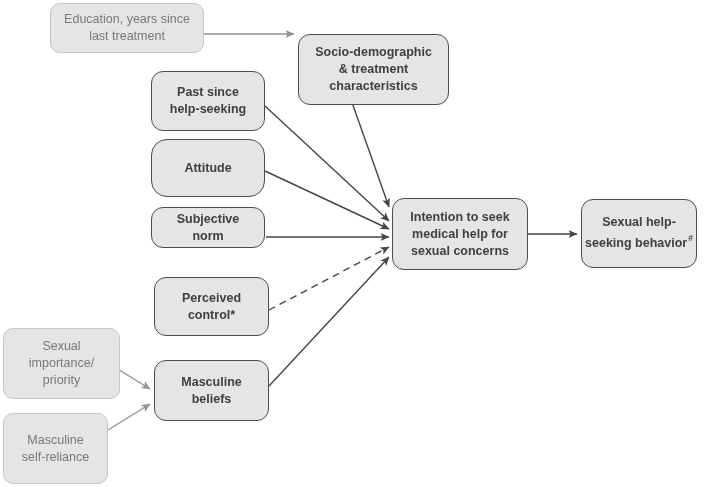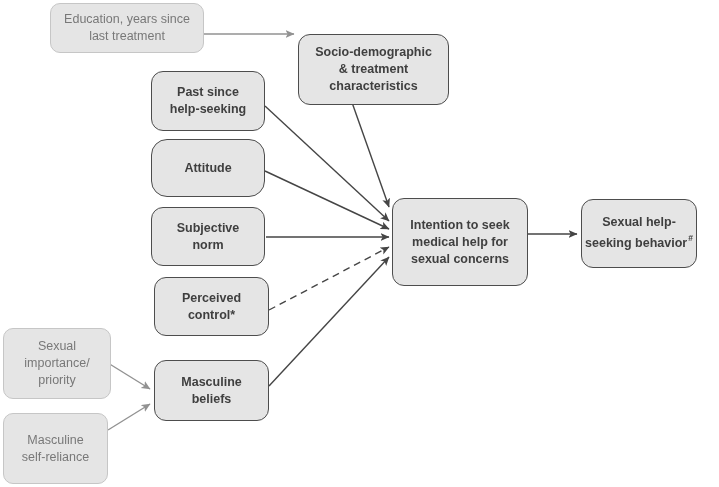--- a/index.html
+++ b/index.html
@@ -21,26 +21,26 @@
   .node.light{
     border:1.4px solid #c6c6c6;border-radius:10px;
     color:#787878;font-weight:normal;font-size:12.5px;line-height:17px;
   }
   sup.footnote{font-size:8.5px;position:relative;top:-1px;margin-left:1px;}
 
   #n-education {left:50px;  top:3px;   width:154px; height:50px;}
   #n-socio     {left:298px; top:4px;   width:151px; height:71px;margin-top:30px;}
   #n-past      {left:151px; top:71px;  width:114px; height:60px;}
   #n-attitude  {left:151px; top:139px; width:114px; height:58px;border-radius:16px;}
-  #n-subjective{left:151px; top:207px; width:114px; height:59px;}
+  #n-subjective{left:151px; top:207px; width:114px; height:41px;}
   #n-perceived {left:154px; top:277px; width:115px; height:59px;}
   #n-masculine {left:154px; top:360px; width:115px; height:61px;}
-  #n-importance{left:3px;   top:328px; width:108px; height:71px;}
+  #n-importance{left:3px;   top:328px; width:117px; height:71px;}
   #n-emotional {left:3px;   top:413px; width:105px; height:71px;}
-  #n-intention {left:392px; top:198px; width:136px; height:88px;}
+  #n-intention {left:392px; top:198px; width:136px; height:72px;}
   #n-behavior  {left:581px; top:199px; width:116px; height:69px;align-items:center;}
 </style>
 </head>
 <body>
 
 <div class="canvas">
 
   <svg class="edges" viewBox="0 0 719 487" xmlns="http://www.w3.org/2000/svg">
     <defs>
       <marker id="ah-dark" markerWidth="10" markerHeight="9" refX="8.5" refY="4" orient="auto" markerUnits="userSpaceOnUse">

